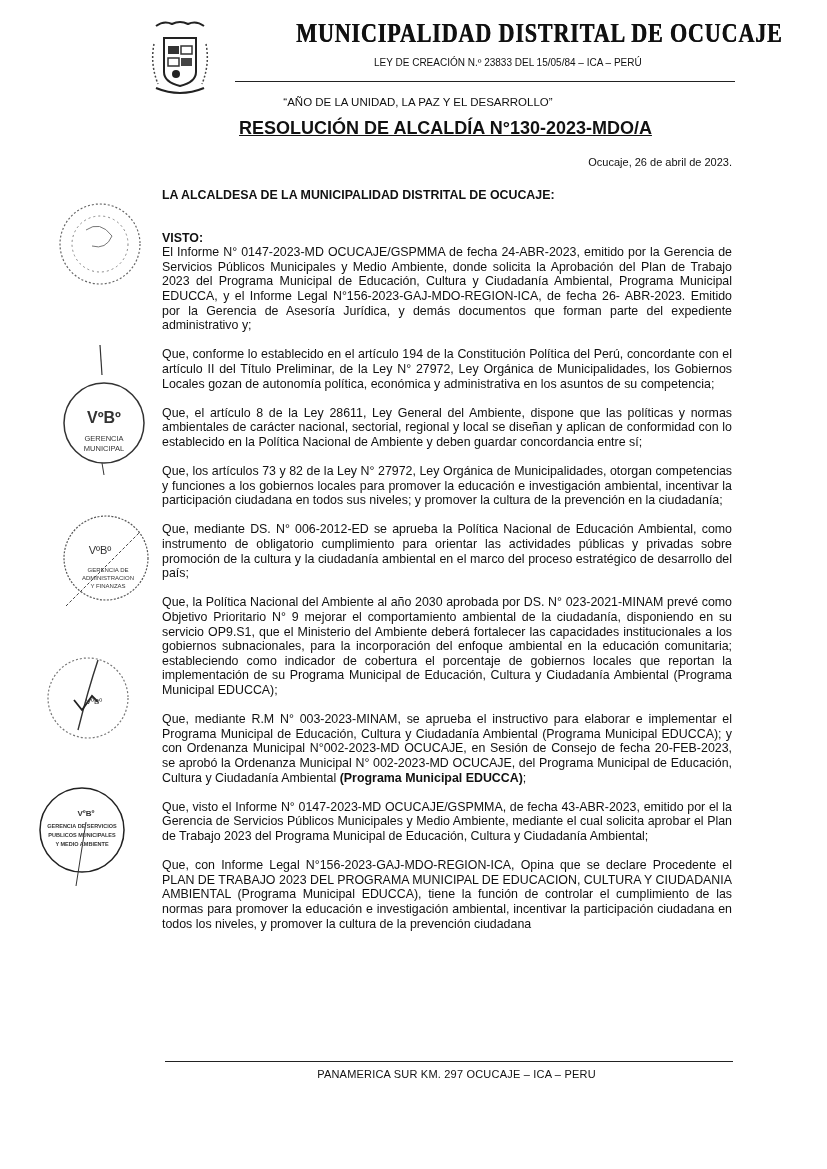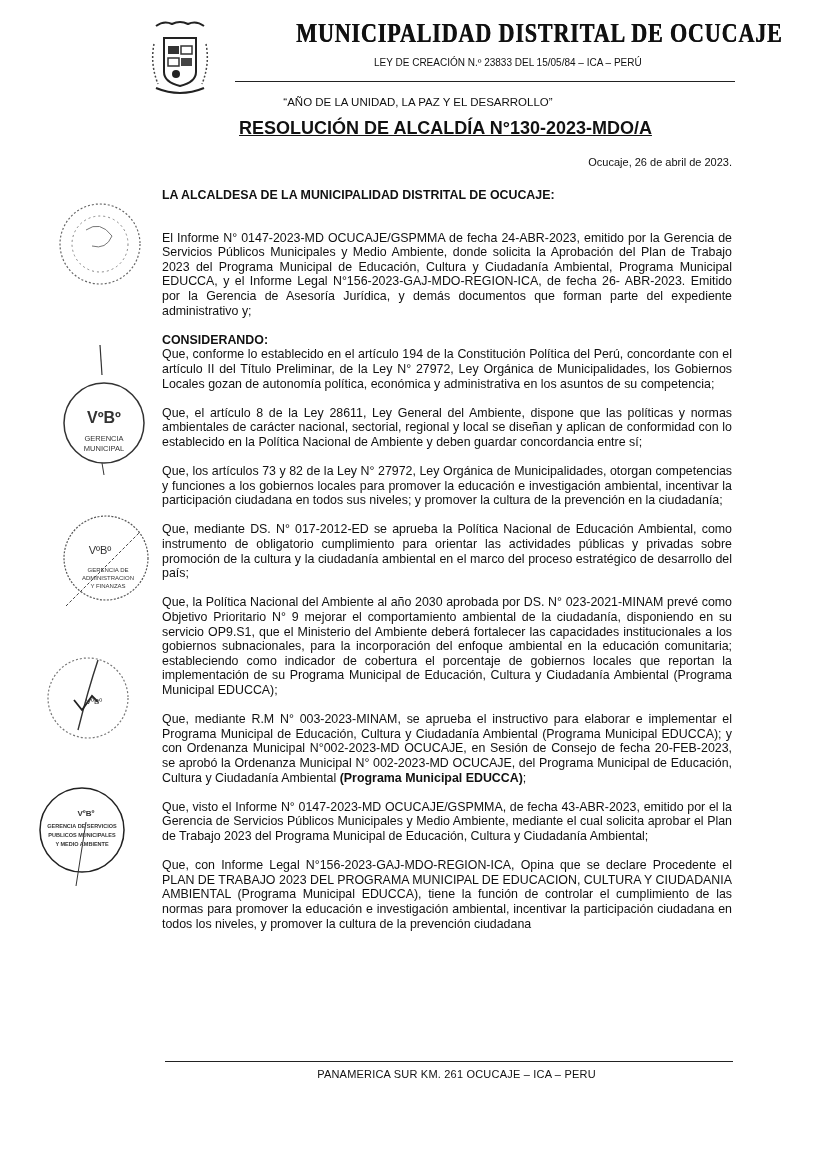--- a/index.html
+++ b/index.html
@@ -72,26 +72,26 @@
 <div class="hdr-title">MUNICIPALIDAD DISTRITAL DE OCUCAJE</div>
 <div class="hdr-sub">LEY DE CREACIÓN N.º 23833 DEL 15/05/84 – ICA – PERÚ</div>
 <div class="hdr-line"></div>
 
 <div class="year-motto">“AÑO DE LA UNIDAD, LA PAZ Y EL DESARROLLO”</div>
 <div class="res-title">RESOLUCIÓN DE ALCALDÍA N°130-2023-MDO/A</div>
 <div class="date-line">Ocucaje, 26 de abril de 2023.</div>
 
 <div class="body-text">
   <p class="addressee">LA ALCALDESA DE LA MUNICIPALIDAD DISTRITAL DE OCUCAJE:</p>
+  <p class="head">VISTO:</p>
   <p>El Informe N° 0147-2023-MD OCUCAJE/GSPMMA de fecha 24-ABR-2023, emitido por la Gerencia de Servicios Públicos Municipales y Medio Ambiente, donde solicita la Aprobación del Plan de Trabajo 2023 del Programa Municipal de Educación, Cultura y Ciudadanía Ambiental, Programa Municipal EDUCCA, y el Informe Legal N°156-2023-GAJ-MDO-REGION-ICA, de fecha 26- ABR-2023. Emitido por la Gerencia de Asesoría Jurídica, y demás documentos que forman parte del expediente administrativo y;</p>
-  <p class="head">CONSIDERANDO:</p>
   <p>Que, conforme lo establecido en el artículo 194 de la Constitución Política del Perú, concordante con el artículo II del Título Preliminar, de la Ley N° 27972, Ley Orgánica de Municipalidades, los Gobiernos Locales gozan de autonomía política, económica y administrativa en los asuntos de su competencia;</p>
   <p>Que, el artículo 8 de la Ley 28611, Ley General del Ambiente, dispone que las políticas y normas ambientales de carácter nacional, sectorial, regional y local se diseñan y aplican de conformidad con lo establecido en la Política Nacional de Ambiente y deben guardar concordancia entre sí;</p>
   <p>Que, los artículos 73 y 82 de la Ley N° 27972, Ley Orgánica de Municipalidades, otorgan competencias y funciones a los gobiernos locales para promover la educación e investigación ambiental, incentivar la participación ciudadana en todos sus niveles; y promover la cultura de la prevención en la ciudadanía;</p>
-  <p>Que, mediante DS. N° 017-2012-ED se aprueba la Política Nacional de Educación Ambiental, como instrumento de obligatorio cumplimiento para orientar las actividades públicas y privadas sobre promoción de la cultura y la ciudadanía ambiental en el marco del proceso estratégico de desarrollo del país;</p>
+  <p>Que, mediante DS. N° 006-2012-ED se aprueba la Política Nacional de Educación Ambiental, como instrumento de obligatorio cumplimiento para orientar las actividades públicas y privadas sobre promoción de la cultura y la ciudadanía ambiental en el marco del proceso estratégico de desarrollo del país;</p>
   <p>Que, la Política Nacional del Ambiente al año 2030 aprobada por DS. N° 023-2021-MINAM prevé como Objetivo Prioritario N° 9 mejorar el comportamiento ambiental de la ciudadanía, disponiendo en su servicio OP9.S1, que el Ministerio del Ambiente deberá fortalecer las capacidades institucionales a los gobiernos subnacionales, para la incorporación del enfoque ambiental en la educación comunitaria; estableciendo como indicador de cobertura el porcentaje de gobiernos locales que reportan la implementación de su Programa Municipal de Educación, Cultura y Ciudadanía Ambiental (Programa Municipal EDUCCA);</p>
   <p><span>Que, mediante R.M N° 003-2023-MINAM, se aprueba el instructivo para elaborar e implementar el Programa Municipal de Educación, Cultura y Ciudadanía Ambiental (Programa Municipal EDUCCA); y con Ordenanza Municipal N°002-2023-MD OCUCAJE, en Sesión de Consejo de fecha 20-FEB-2023, se aprobó la Ordenanza Municipal N° 002-2023-MD OCUCAJE, del Programa Municipal de Educación, Cultura y Ciudadanía Ambiental</span> <b>(Programa Municipal EDUCCA)</b><span>;</span></p>
   <p>Que, visto el Informe N° 0147-2023-MD OCUCAJE/GSPMMA, de fecha 43-ABR-2023, emitido por el la Gerencia de Servicios Públicos Municipales y Medio Ambiente, mediante el cual solicita aprobar el Plan de Trabajo 2023 del Programa Municipal de Educación, Cultura y Ciudadanía Ambiental;</p>
   <p>Que, con Informe Legal N°156-2023-GAJ-MDO-REGION-ICA, Opina que se declare Procedente el PLAN DE TRABAJO 2023 DEL PROGRAMA MUNICIPAL DE EDUCACION, CULTURA Y CIUDADANIA AMBIENTAL (Programa Municipal EDUCCA), tiene la función de controlar el cumplimiento de las normas para promover la educación e investigación ambiental, incentivar la participación ciudadana en todos los niveles, y promover la cultura de la prevención ciudadana</p>
 </div>
 
 <div class="stamp" style="left:52px; top:200px;">
   <svg width="96" height="90" viewBox="0 0 96 90">
     <circle cx="48" cy="44" r="40" fill="none" stroke="#666" stroke-width="1.2" stroke-dasharray="2 2"></circle>
     <circle cx="48" cy="44" r="28" fill="none" stroke="#888" stroke-width="1" stroke-dasharray="2 3"></circle>
@@ -135,13 +135,13 @@
     <circle cx="50" cy="48" r="42" fill="none" stroke="#222" stroke-width="1.5"></circle>
     <text class="stamp-text" x="54" y="34" font-size="8" font-weight="bold" text-anchor="middle">VºBº</text>
     <text class="stamp-text" x="50" y="46" font-size="5.5" font-weight="bold" text-anchor="middle">GERENCIA DE SERVICIOS</text>
     <text class="stamp-text" x="50" y="55" font-size="5.5" font-weight="bold" text-anchor="middle">PUBLICOS MUNICIPALES</text>
     <text class="stamp-text" x="50" y="64" font-size="5.5" font-weight="bold" text-anchor="middle">Y MEDIO AMBIENTE</text>
     <line x1="54" y1="40" x2="44" y2="104" stroke="#333" stroke-width="1"></line>
   </svg>
 </div>
 
 <div class="footer-line"></div>
-<div class="footer-text">PANAMERICA SUR KM. 261 OCUCAJE – ICA – PERU</div>
+<div class="footer-text">PANAMERICA SUR KM. 297 OCUCAJE – ICA – PERU</div>
 
 </body></html>

